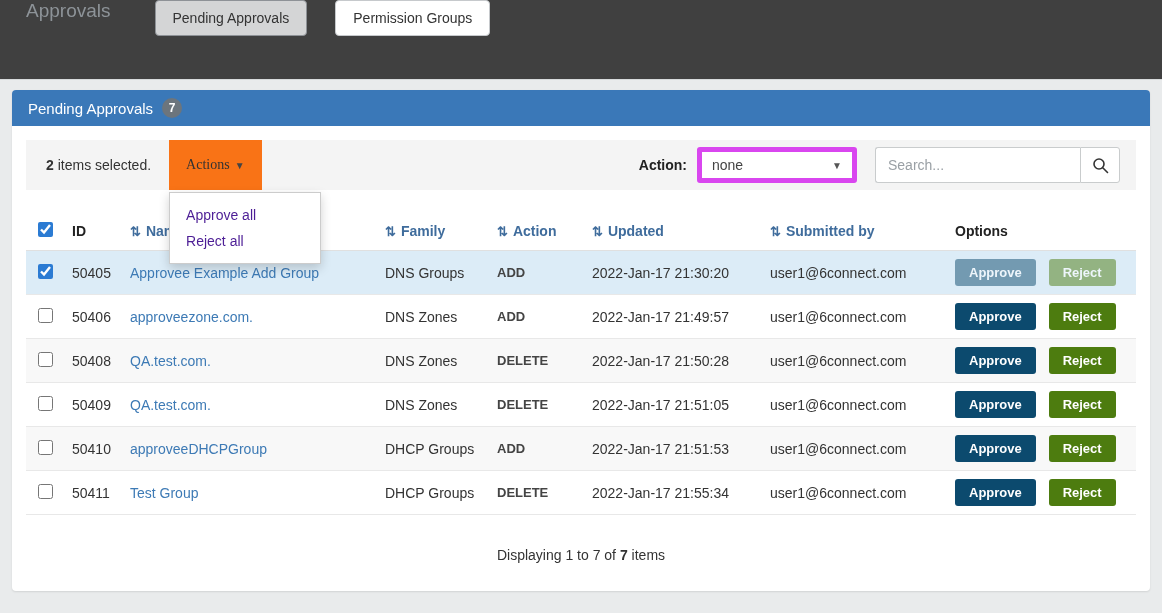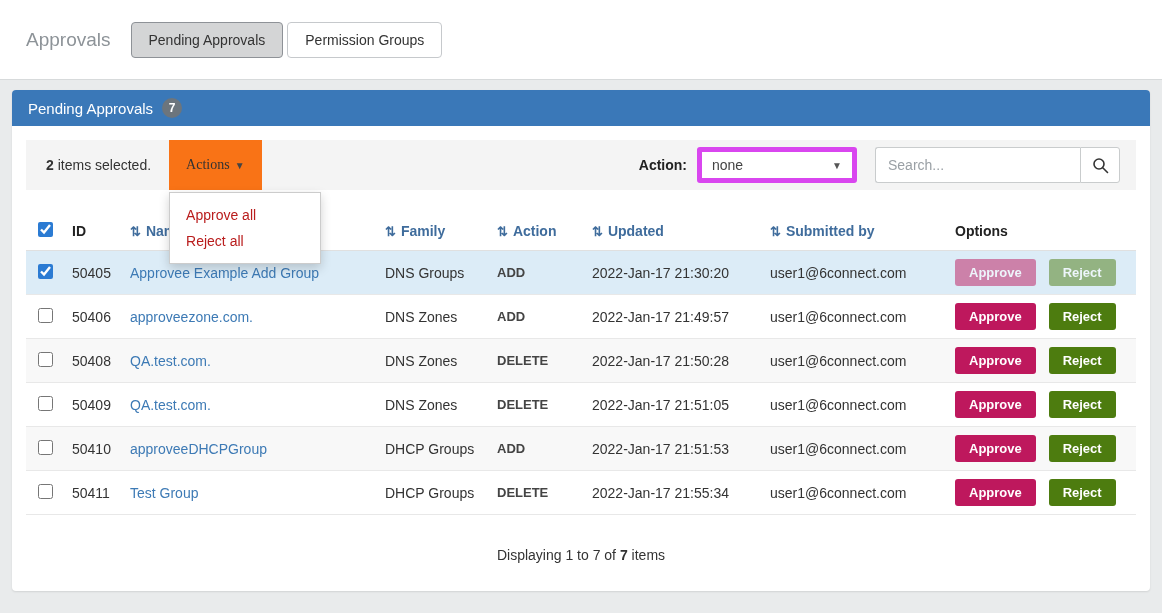--- a/index.html
+++ b/index.html
@@ -8,24 +8,24 @@
     width: 1162px; height: 613px;
     background: #e9ebec;
     font-family: "Liberation Sans", sans-serif;
     overflow: hidden;
     color: #333;
   }
 
   
   .top-bar {
     height: 80px;
-    background: #ffffff;
+    background: #404040;
     border-bottom: 1px solid #d7dadb;
-    display: flex; align-items: center;
-    padding: 0 26px; gap: 4px;
+    display: flex; align-items: flex-start;
+    padding: 0 26px; gap: 28px;
   }
   .page-title { color: #8d9398; font-size: 19px; font-weight: 400; margin-right: 16px; }
   .tab-btn {
     font-family: inherit; font-size: 14px; color: #333;
     padding: 9px 17px; border-radius: 4px;
     background: #fff; border: 1px solid #c6c9cc; cursor: pointer;
   }
   .tab-btn.active { background: #d4d5d6; border-color: #8e9297; }
 
   
@@ -69,21 +69,21 @@
   }
   .actions-btn .caret { font-size: 10px; margin-left: 5px; color: #444; }
   .dropdown {
     position: absolute; top: 100%; left: 0; margin: 2px 0 0 0;
     list-style: none; padding: 9px 0;
     width: 152px;
     background: #fff; border: 1px solid #ccc;
     box-shadow: 0 4px 10px rgba(0,0,0,0.18);
     z-index: 20;
   }
-  .dropdown li { padding: 5px 16px; font-size: 14px; color: #b91c1c; cursor: pointer; }
+  .dropdown li { padding: 5px 16px; font-size: 14px; color: #4c1d95; cursor: pointer; }
 
   .toolbar-right { margin-left: auto; display: flex; align-items: center; gap: 10px; padding-right: 16px; }
   .action-label { font-weight: bold; font-size: 14px; color: #222; }
   .select-box {
     width: 160px; height: 36px;
     background: #fff; border: 5px solid #d946ef; border-radius: 3px;
     display: flex; align-items: center; justify-content: space-between;
     padding: 0 10px; font-size: 14px; color: #444; cursor: pointer; text-align: right;
   }
   .select-box .caret-down { font-size: 10px; color: #555; }
@@ -124,21 +124,21 @@
   .c-updated { width: 178px; }
   .c-submitted { width: 185px; }
   input[type="checkbox"] { width: 15px; height: 15px; accent-color: #2b7bd3; cursor: pointer; margin: 0; }
   .name-link { color: #3d7ab5; text-decoration: none; }
   .action-cell { font-weight: bold; font-size: 13px; color: #444; }
   .row-btn {
     font-family: inherit; border: none; border-radius: 3px;
     color: #fff; font-weight: bold; font-size: 13px;
     padding: 6px 14px; cursor: pointer;
   }
-  .btn-approve { background: #be185d; }
+  .btn-approve { background: #0c4a6e; }
   .btn-reject { background: #4d7c0f; margin-left: 9px; }
   .row-btn.muted { opacity: 0.5; }
 
   .table-footer { text-align: center; margin-top: 32px; font-size: 14px; color: #333; }
   .table-footer .total { font-weight: bold; }
 </style>
 </head>
 <body>
 
 <div class="top-bar">

